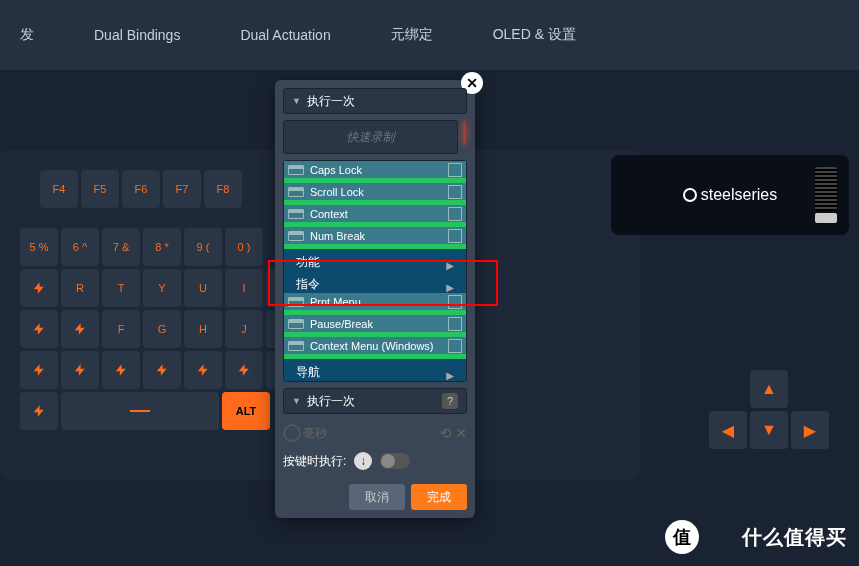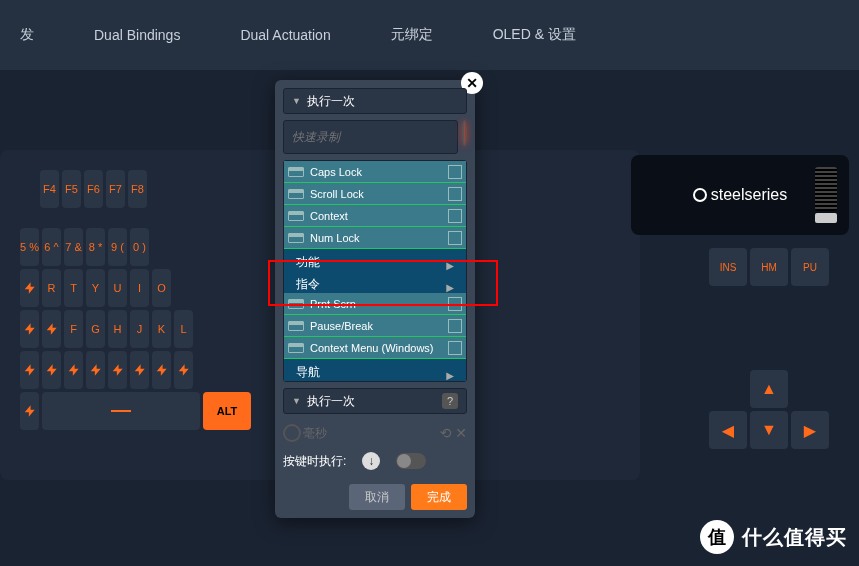--- a/index.html
+++ b/index.html
@@ -3,76 +3,76 @@
 <meta charset="utf-8">
 <style>
 * { margin:0; padding:0; box-sizing:border-box; font-family:"Microsoft YaHei",Arial,sans-serif; }
 body { width:859px; height:566px; background:#1a2332; overflow:hidden; position:relative; }
 
 .tabbar { height:70px; background:#253141; display:flex; align-items:center; padding:0 20px; gap:60px; color:#c8d0db; font-size:14px; }
 .tabbar .tab { cursor:pointer; }
 
 .keyboard { position:absolute; left:0; top:150px; width:640px; height:330px; background:#1e2838; border-radius:8px; padding:20px; }
 .kb-row { display:flex; gap:3px; margin-bottom:3px; }
-.key { width:19px; height:38px; background:#2a3546; border-radius:4px; display:flex; align-items:center; justify-content:center; color:#ff6b1a; font-size:11px; position:relative; }
+.key { width:38px; height:38px; background:#2a3546; border-radius:4px; display:flex; align-items:center; justify-content:center; color:#ff6b1a; font-size:11px; position:relative; }
 .key.sel { background:#ff6b1a; color:#000; font-weight:bold; }
 .key svg { width:14px; height:14px; }
 .lightning { fill:#ff6b1a; }
 
-.display-unit { position:absolute; right:10px; top:155px; width:218px; height:80px; background:#0a0f17; border-radius:8px; display:flex; align-items:center; justify-content:center; }
+.display-unit { position:absolute; right:10px; top:155px; width:238px; height:80px; background:#0a0f17; border-radius:8px; display:flex; align-items:center; justify-content:center; }
 .brand { color:#fff; font-size:16px; display:flex; align-items:center; gap:4px; }
 .brand-dot { width:14px; height:14px; border:2px solid #fff; border-radius:50%; display:inline-block; }
 .speaker { position:absolute; right:12px; top:12px; width:22px; height:44px; border-radius:3px; background:repeating-linear-gradient(#444 0 2px,#000 2px 4px); }
 .mode-btn { position:absolute; right:12px; bottom:12px; width:22px; height:10px; background:#ccc; border-radius:2px; }
 
 .navcluster { position:absolute; right:30px; top:248px; }
 .nav-row { display:flex; gap:3px; margin-bottom:3px; }
 .nkey { width:38px; height:38px; background:#2a3546; border-radius:4px; color:#ff6b1a; font-size:10px; display:flex; align-items:center; justify-content:center; }
 
 .arrows { position:absolute; right:30px; top:370px; }
 .arrow-row { display:flex; gap:3px; justify-content:center; margin-bottom:3px; }
 .akey { width:38px; height:38px; background:#2a3546; border-radius:4px; color:#ff6b1a; display:flex; align-items:center; justify-content:center; }
 
 .popup { position:absolute; left:275px; top:80px; width:200px; background:#3a4556; border-radius:6px; padding:8px; box-shadow:0 4px 20px rgba(0,0,0,.5); }
 .popup-close { position:absolute; right:-8px; top:-8px; width:22px; height:22px; background:#fff; color:#000; border-radius:50%; display:flex; align-items:center; justify-content:center; font-weight:bold; cursor:pointer; font-size:14px; }
 .dd { background:#2a3546; border:1px solid #1a2332; border-radius:3px; height:26px; display:flex; align-items:center; padding:0 8px; color:#fff; font-size:12px; margin-bottom:6px; position:relative; }
 .dd .arrow { margin-right:6px; color:#aaa; font-size:9px; }
 .record-row { display:flex; gap:4px; margin-bottom:6px; }
-.record-input { flex:1; background:#2a3546; border:1px solid #1a2332; border-radius:3px; height:26px; padding:16px 8px; color:#888; font-style:italic; font-size:12px; }
+.record-input { flex:1; background:#2a3546; border:1px solid #1a2332; border-radius:3px; height:26px; padding:16px 8px; color:#888; font-style:italic; font-size:12px;text-align:center; }
 .record-btn { width:26px; height:26px; background:#c0392b; border-radius:50%; border:2px solid #555; box-shadow:0 0 6px #c0392b; }
 
 .list { background:#2a3546; border:1px solid #1a2332; border-radius:3px; margin-bottom:6px; }
 .cat { height:22px; background:#0c4a6e; color:#fff; font-size:12px; display:flex; align-items:flex-end; padding:0 12px; justify-content:space-between; }
 .cat .chev { color:#aaa; font-size:10px; }
-.item { height:22px; background:#3a7a8a; color:#fff; font-size:11px; display:flex; align-items:center; padding:0 4px; border-bottom:1px solid #22c55e; }
+.item { height:22px; background:#3a7a8a; color:#fff; font-size:11px; display:flex; align-items:center; padding:0 4px; border-bottom:5px solid #22c55e; }
 .item .kb-ico { width:16px; height:10px; border:1px solid #9bb; border-radius:1px; margin-right:6px; background:linear-gradient(#9bb 0 3px,transparent 3px); }
 .item .chk { width:14px; height:14px; border:1px solid #9bb; margin-left:auto; }
 
 .highlight { position:absolute; border:2px solid #ff0000; pointer-events:none; }
 
 .exec-dd { background:#2a3546; border:1px solid #1a2332; border-radius:3px; height:26px; display:flex; align-items:center; padding:0 8px; color:#fff; font-size:12px; margin-bottom:6px; }
 .exec-dd .help { margin-left:auto; width:16px; height:16px; background:#555; border-radius:3px; color:#ccc; font-size:11px; display:flex; align-items:center; justify-content:center; }
 
 .timing { display:flex; align-items:center; gap:2px; color:#666; font-size:12px; padding:4px 0; }
 .timing .ico { width:18px; height:18px; border:2px solid #555; border-radius:50%; position:relative; }
 .timing .repeat { margin-left:auto; font-size:14px; }
 
-.press-row { display:flex; align-items:center; gap:16px; color:#fff; font-size:12px; padding:6px 0; }
+.press-row { display:flex; align-items:center; gap:8px; color:#fff; font-size:12px; padding:6px 0; }
 .press-ico { width:18px; height:18px; background:#ddd; border-radius:50%; display:flex; align-items:center; justify-content:center; color:#333; }
 .toggle { width:30px; height:16px; background:#555; border-radius:8px; position:relative; }
 .toggle::after { content:''; position:absolute; left:1px; top:1px; width:14px; height:14px; background:#888; border-radius:50%; }
 
 .btns { display:flex; gap:6px; justify-content:flex-end; margin-top:8px; }
 .btn { height:26px; padding:0 16px; border-radius:3px; font-size:12px; display:flex; align-items:center; cursor:pointer; }
 .btn-cancel { background:#5a6578; color:#ccc; }
 .btn-ok { background:#ff7b1a; color:#fff; }
 
 .watermark { position:absolute; right:12px; bottom:12px; display:flex; align-items:center; gap:8px; }
 .wm-badge { width:34px; height:34px; background:#fff; border-radius:50%; color:#000; font-size:18px; font-weight:bold; display:flex; align-items:center; justify-content:center; }
-.wm-text { color:#fff; font-size:20px; font-weight:bold; letter-spacing:1px; }
+.wm-text { color:#fff; font-size:20px; font-weight:bold; letter-spacing:1px;margin-left:35px; }
 </style>
 </head>
 <body>
 
 <div class="tabbar">
   <span class="tab">发</span>
   <span class="tab">Dual Bindings</span>
   <span class="tab">Dual Actuation</span>
   <span class="tab">元绑定</span>
   <span class="tab">OLED &amp; 设置</span>
@@ -183,25 +183,20 @@
 <div class="display-unit">
   <div class="speaker"></div>
   <div class="brand">
       <span class="brand-dot"></span>
       <span>steelseries</span>
     </div>
   <div class="mode-btn"></div>
 </div>
 
 <div class="navcluster">
-  <div class="nav-row">
-    <div class="nkey">INS</div>
-    <div class="nkey">HM</div>
-    <div class="nkey">PU</div>
-  </div>
 </div>
 
 <div class="arrows">
   <div class="arrow-row">
       <div class="akey">▲</div>
     </div>
   <div class="arrow-row">
     <div class="akey">◀</div>
     <div class="akey">▼</div>
     <div class="akey">▶</div>
@@ -229,34 +224,34 @@
         <span>Scroll Lock</span>
         <span class="chk"></span>
       </div>
     <div class="item">
         <span class="kb-ico"></span>
         <span>Context</span>
         <span class="chk"></span>
       </div>
     <div class="item">
         <span class="kb-ico"></span>
-        <span>Num Lock</span>
+        <span>Num Break</span>
         <span class="chk"></span>
       </div>
     <div class="cat">
         <span>功能</span>
         <span class="chev">▶</span>
       </div>
     <div class="cat">
         <span>指令</span>
         <span class="chev">▶</span>
       </div>
     <div class="item">
         <span class="kb-ico"></span>
-        <span>Prnt Scrn</span>
+        <span>Prnt Menu</span>
         <span class="chk"></span>
       </div>
     <div class="item">
         <span class="kb-ico"></span>
         <span>Pause/Break</span>
         <span class="chk"></span>
       </div>
     <div class="item">
         <span class="kb-ico"></span>
         <span>Context Menu (Windows)</span>

